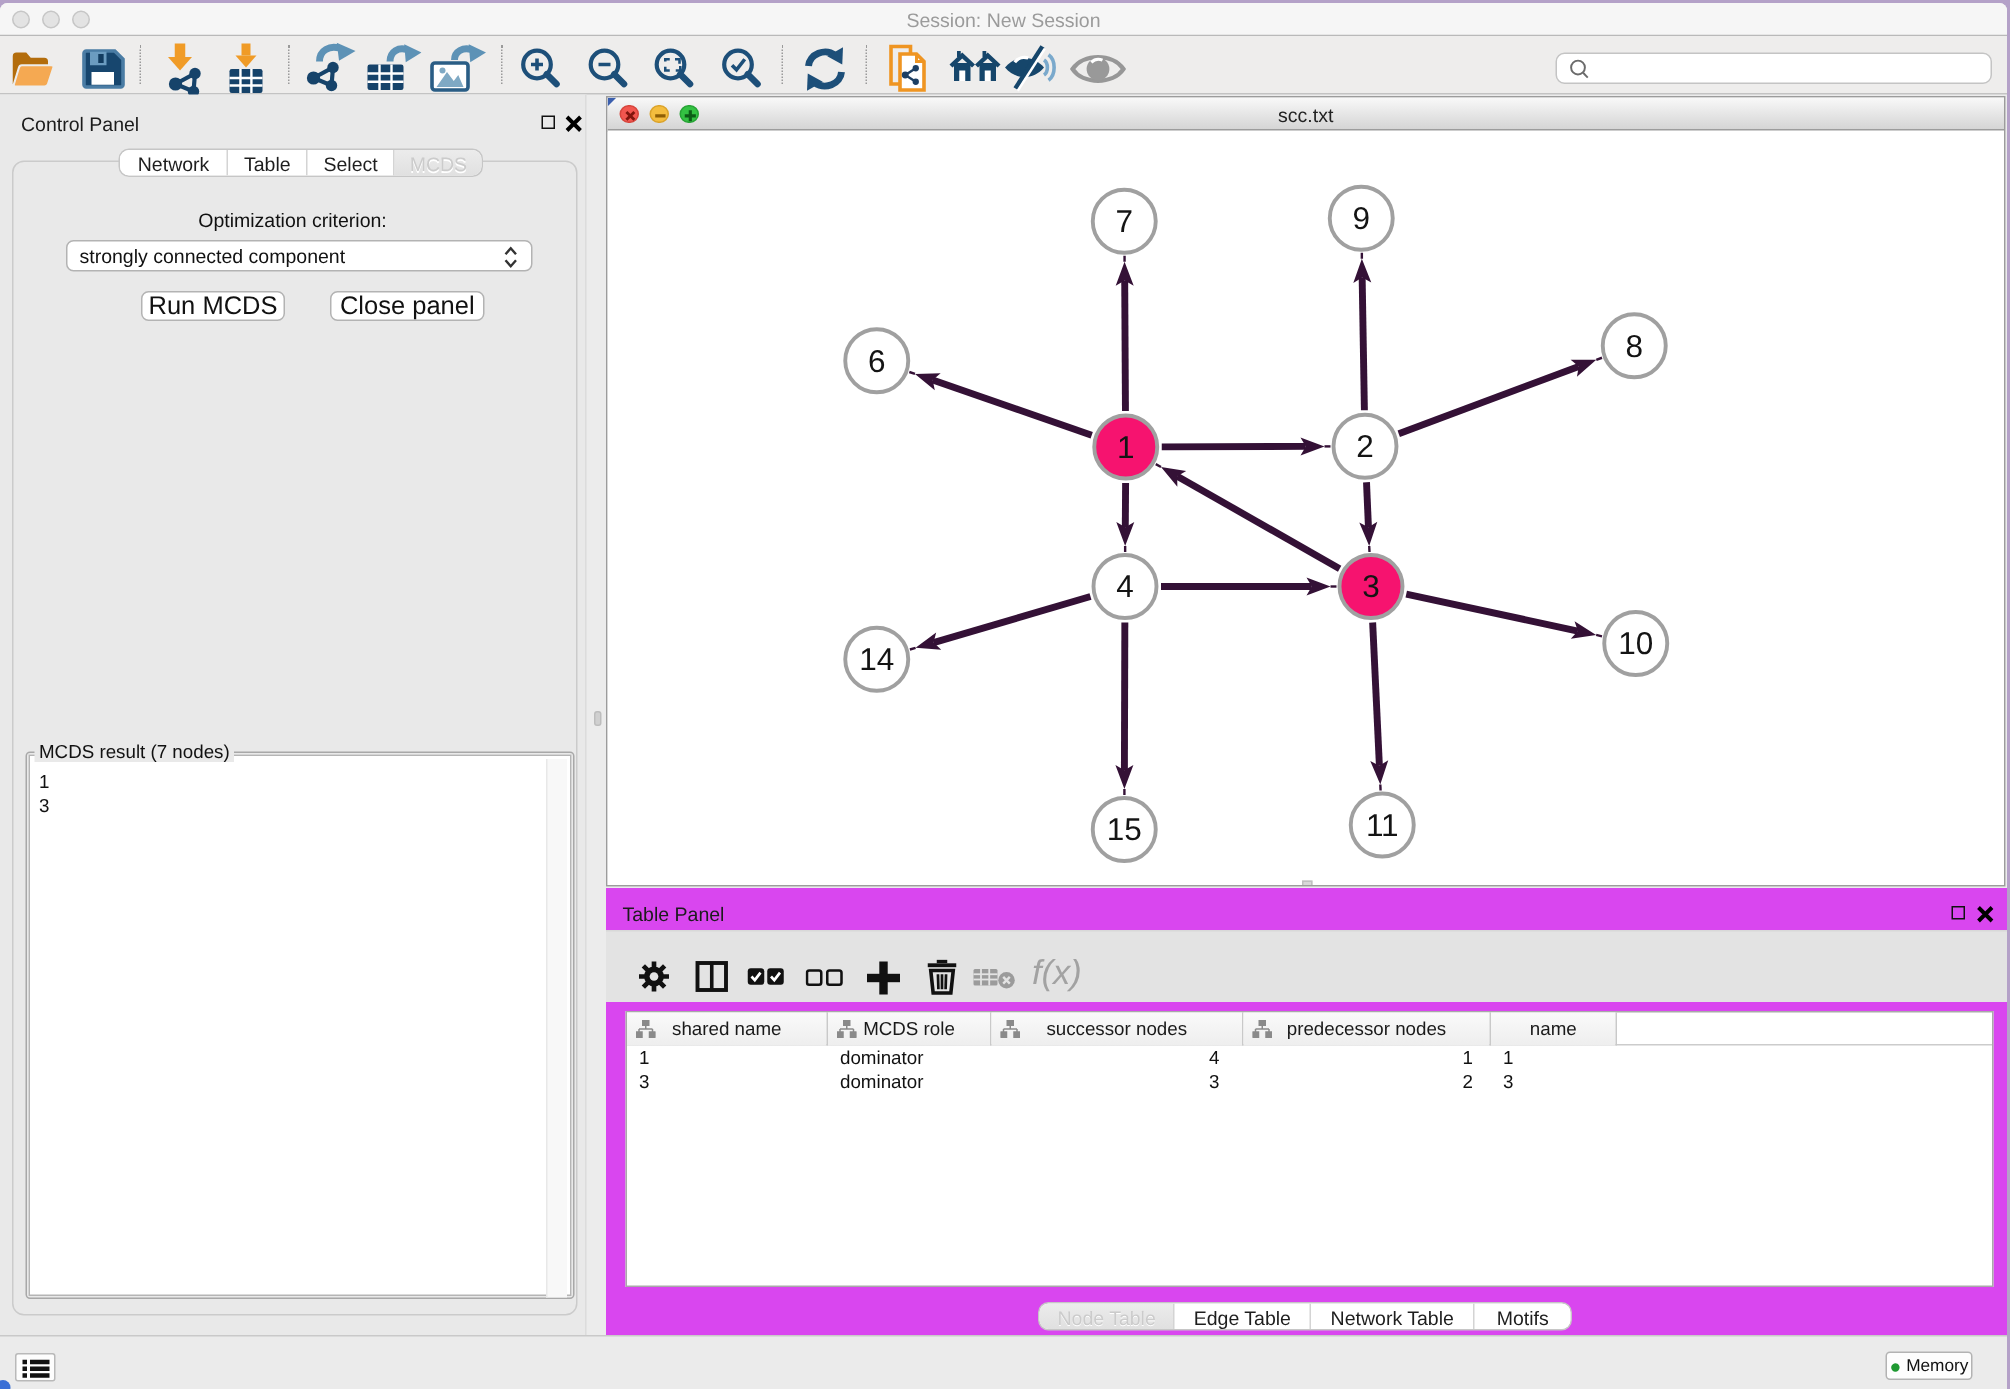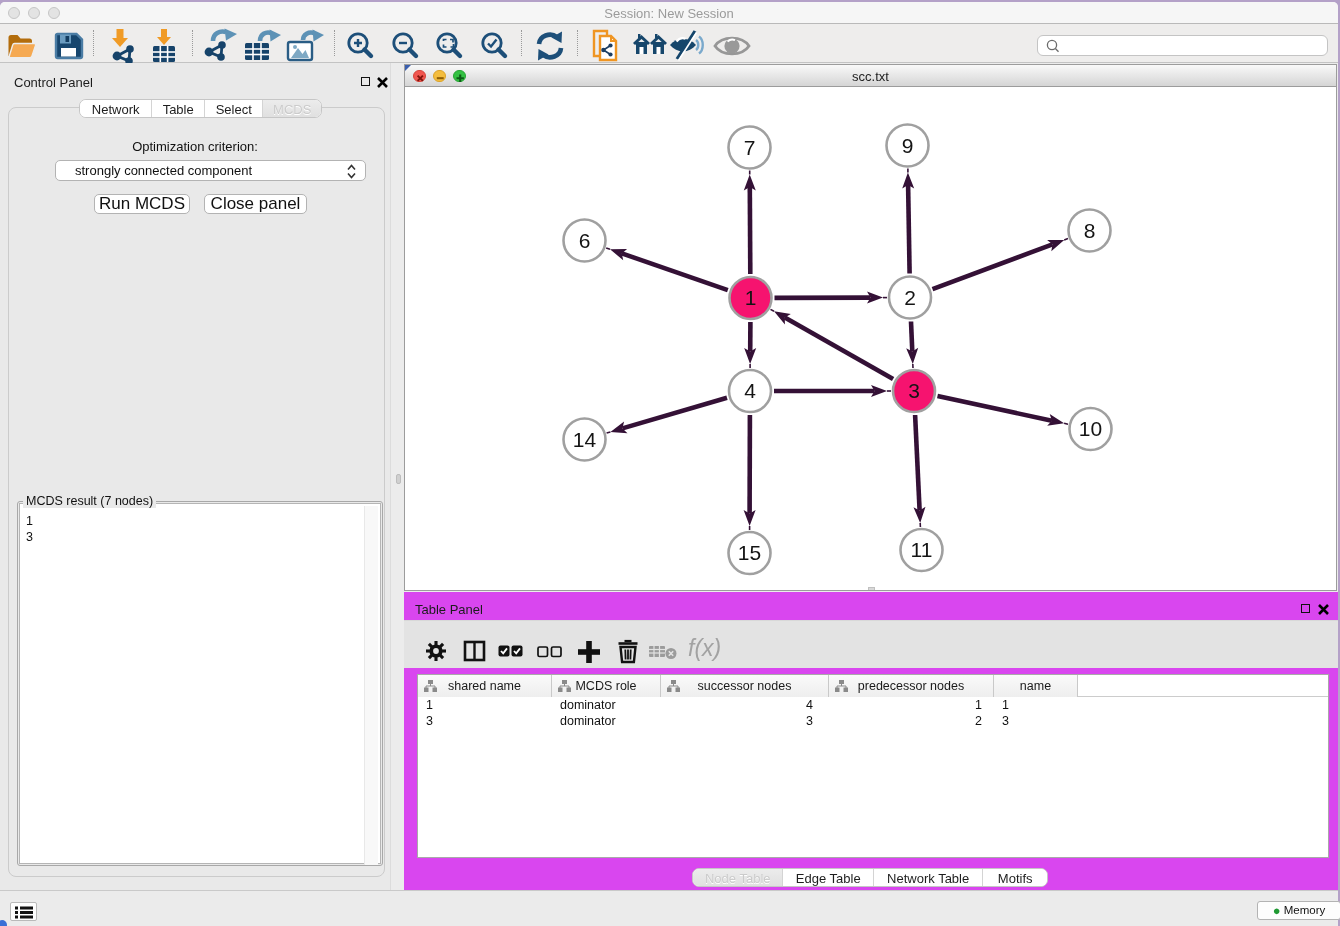--- a/index.html
+++ b/index.html
@@ -14,42 +14,42 @@
 #searchbox{position:absolute;left:1037px;top:11px;width:291px;height:21px;background:#fff;border:1px solid #c4c4c4;border-radius:6px}
 #leftpanel{position:absolute;left:0;top:61px;width:391px;height:827px;background:#e9e9e9;border-right:1px solid #dcdcdc}
 .paneltitle{font-size:13px;color:#1c1c1c}
 .floatico{position:absolute;width:9px;height:9px;border:1.6px solid #111}
 #tabwrap{position:absolute;left:8px;top:44px;width:377px;height:770px;border:1px solid #cbcbcb;border-radius:8px;background:#e9e9e9}
 .tabrow{position:absolute;display:flex;border:1px solid #c6c6c6;border-radius:7px;overflow:hidden;background:#fff}
 .tab{font-size:13px;font-weight:400;color:#1e1e1e;text-align:center;padding-top:2px;height:100%;background:#fff;border-left:1px solid #d4d4d4}
 .tab:first-child{border-left:none}
 .tab.sel{background:linear-gradient(#ececec,#e0e0e0);color:#cbcbcb;text-shadow:0 1px 0 #fff}
 #optlabel{position:absolute;left:0;top:76px;width:100%;text-align:center;font-size:13px;color:#111}
-#combo{position:absolute;left:55px;top:97px;width:311px;height:21px;background:#fff;border:1px solid #b3b3b3;border-radius:5px;font-size:13px;color:#111;line-height:19px;padding-left:19px}
+#combo{position:absolute;left:44px;top:97px;width:311px;height:21px;background:#fff;border:1px solid #b3b3b3;border-radius:5px;font-size:13px;color:#111;line-height:19px;padding-left:8px}
 .btn{position:absolute;height:20px;background:#fff;border:1px solid #b3b3b3;border-radius:5px;font-size:17px;color:#111;text-align:center;line-height:18px}
 #mcdsgroup{position:absolute;left:17px;top:438px;width:366px;height:365px;border:1px solid #a8a8a8;border-radius:3px}
 #mcdslabel{position:absolute;left:5px;top:-8px;background:#e9e9e9;padding:0 3px;font-size:12.5px;color:#111}
 #mcdstext{position:absolute;left:1px;top:1px;width:362px;height:361px;background:#fff;border:1px solid #b5b5b5;font-size:12.5px;color:#111;line-height:16px;padding:9px 0 0 6px}
 #mcdssb{position:absolute;right:2px;top:2px;width:14px;height:359px;background:#f8f8f8;border-left:1px solid #e8e8e8}
 #gapgrip{position:absolute;left:396px;top:472px;width:5px;height:10px;background:#d0d0d0;border:1px solid #bdbdbd;border-radius:2px}
 #frame{position:absolute;left:404px;top:62px;width:933px;height:527px;border:1px solid #9c9c9c;background:#fff;overflow:hidden}
 #ftitle{position:absolute;left:0;top:0;width:100%;height:22px;background:linear-gradient(#f9f9f9,#d5d5d5);border-bottom:1px solid #9c9c9c}
 .ftl{position:absolute;top:4.5px;width:12.5px;height:12.5px;border-radius:50%}
 #ftext{position:absolute;top:4px;width:100%;text-align:center;font-size:13px;color:#222;font-weight:400}
 #netarea{position:absolute;left:0;top:23px;width:931px;height:503px;background:#fff}
 #tablepanel{position:absolute;left:404px;top:590px;width:934px;height:300px;background:#d946ef}
 #tptoolbar{position:absolute;left:0;top:28px;width:934px;height:48px;background:#e3e3e3;border-top:1px solid #d8d8d8}
 #tbl{position:absolute;left:13px;top:82px;width:912px;height:184px;background:#fff;border:1px solid #a9a9a9}
 #tblhead{position:absolute;left:0;top:0;width:910px;height:22px;border-bottom:1px solid #ccc}
 .hcell{position:absolute;top:0;height:22px;border-right:1px solid #c9c9c9;background:linear-gradient(#fafafa,#eee);font-size:12.5px;color:#1a1a1a;text-align:center;line-height:22px}
 .cell{position:absolute;font-size:12.5px;color:#111;line-height:16px}
 .btabrow{position:absolute;display:flex;border:1px solid #c6c6c6;border-radius:7px;overflow:hidden;background:#fff}
 #statusbar{position:absolute;left:0;top:888px;width:1338px;height:36px;background:#ebebeb;border-top:1px solid #c9c9c9}
 #listbtn{position:absolute;left:10px;top:11px;width:27px;height:19px;background:#fdfdfd;border:1px solid #b9b9b9;border-radius:2px}
-#membtn{position:absolute;left:1257px;top:10px;width:84px;height:19px;background:#fdfdfd;border:1px solid #b3b3b3;border-radius:3px;font-size:11.5px;color:#111;line-height:17px;text-align:center}
+#membtn{position:absolute;left:1257px;top:10px;width:58px;height:19px;background:#fdfdfd;border:1px solid #b3b3b3;border-radius:3px;font-size:11.5px;color:#111;line-height:17px;text-align:center}
 text{font-family:"Liberation Sans",sans-serif}
 </style></head>
 <body>
 <div id="win">
 <div id="titlebar">
   <div class="tl" style="left:8px"></div>
       <div class="tl" style="left:27.5px"></div>
       <div class="tl" style="left:47.5px"></div>
   <div id="wtitle">Session: New Session</div>
 </div>
@@ -207,21 +207,21 @@
     <div class="tab sel" style="width:59px">MCDS</div>
   </div>
   <div id="optlabel">Optimization criterion:</div>
   <div id="combo">strongly connected component
     <svg width="11" height="15" style="position:absolute;right:8px;top:3px">
           <path d="M2 5.5 L5.5 1.5 L9 5.5" fill="none" stroke="#333" stroke-width="1.6"></path>
           <path d="M2 9.5 L5.5 13.5 L9 9.5" fill="none" stroke="#333" stroke-width="1.6"></path>
         </svg>
   </div>
   <div class="btn" style="left:94px;top:131px;width:96px">Run MCDS</div>
-  <div class="btn" style="left:204px;top:131px;width:103px">Close panel</div>
+  <div class="btn" style="left:220px;top:131px;width:103px">Close panel</div>
   <div id="mcdsgroup">
     <div id="mcdstext">1<br>3<div id="mcdssb"></div></div>
     <div id="mcdslabel">MCDS result (7 nodes)</div>
   </div>
 </div>
 <div id="gapgrip"></div>
 <div id="frame">
   <svg style="position:absolute;left:0;top:0;z-index:5" width="6" height="6">
         <path d="M0 0 L6 0 L0 6 Z" fill="#3b5fae"></path>
       </svg>

